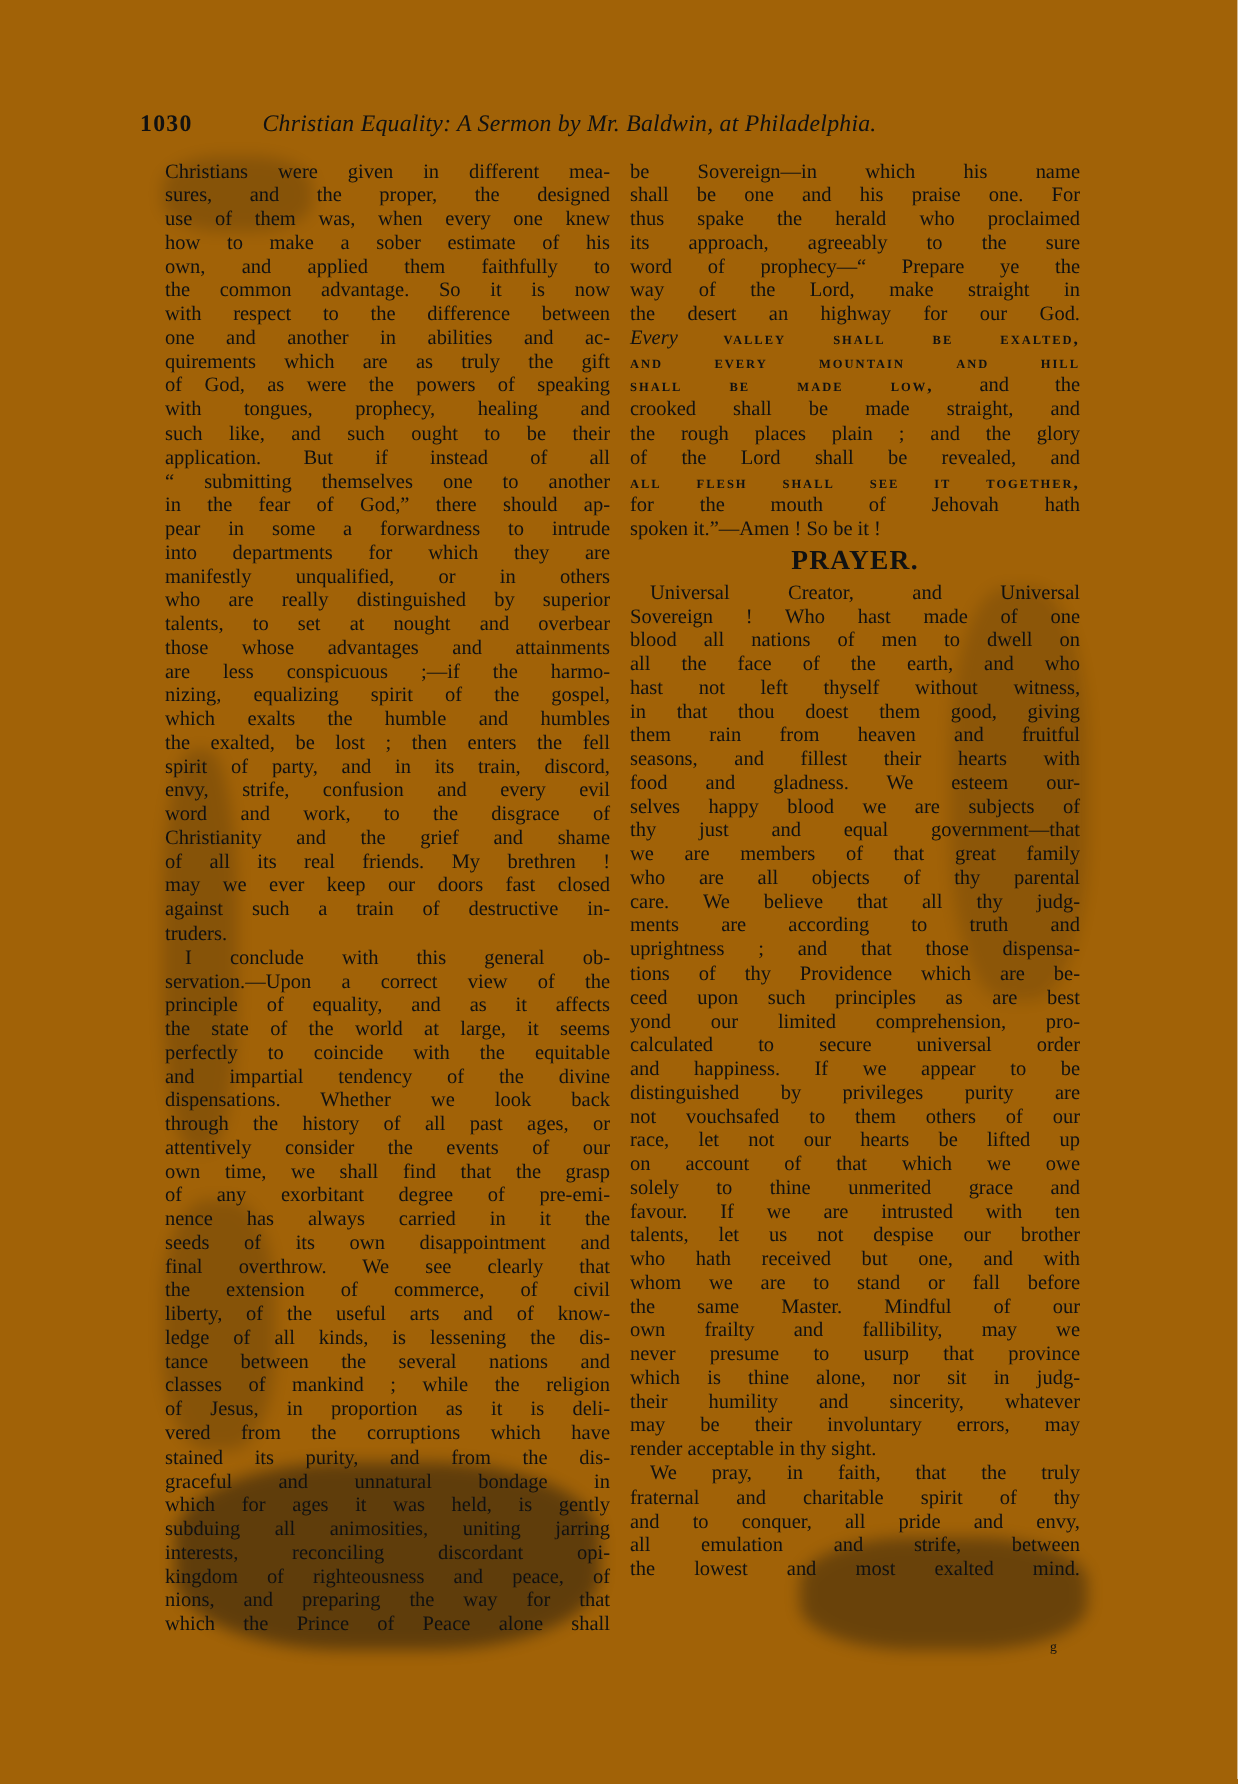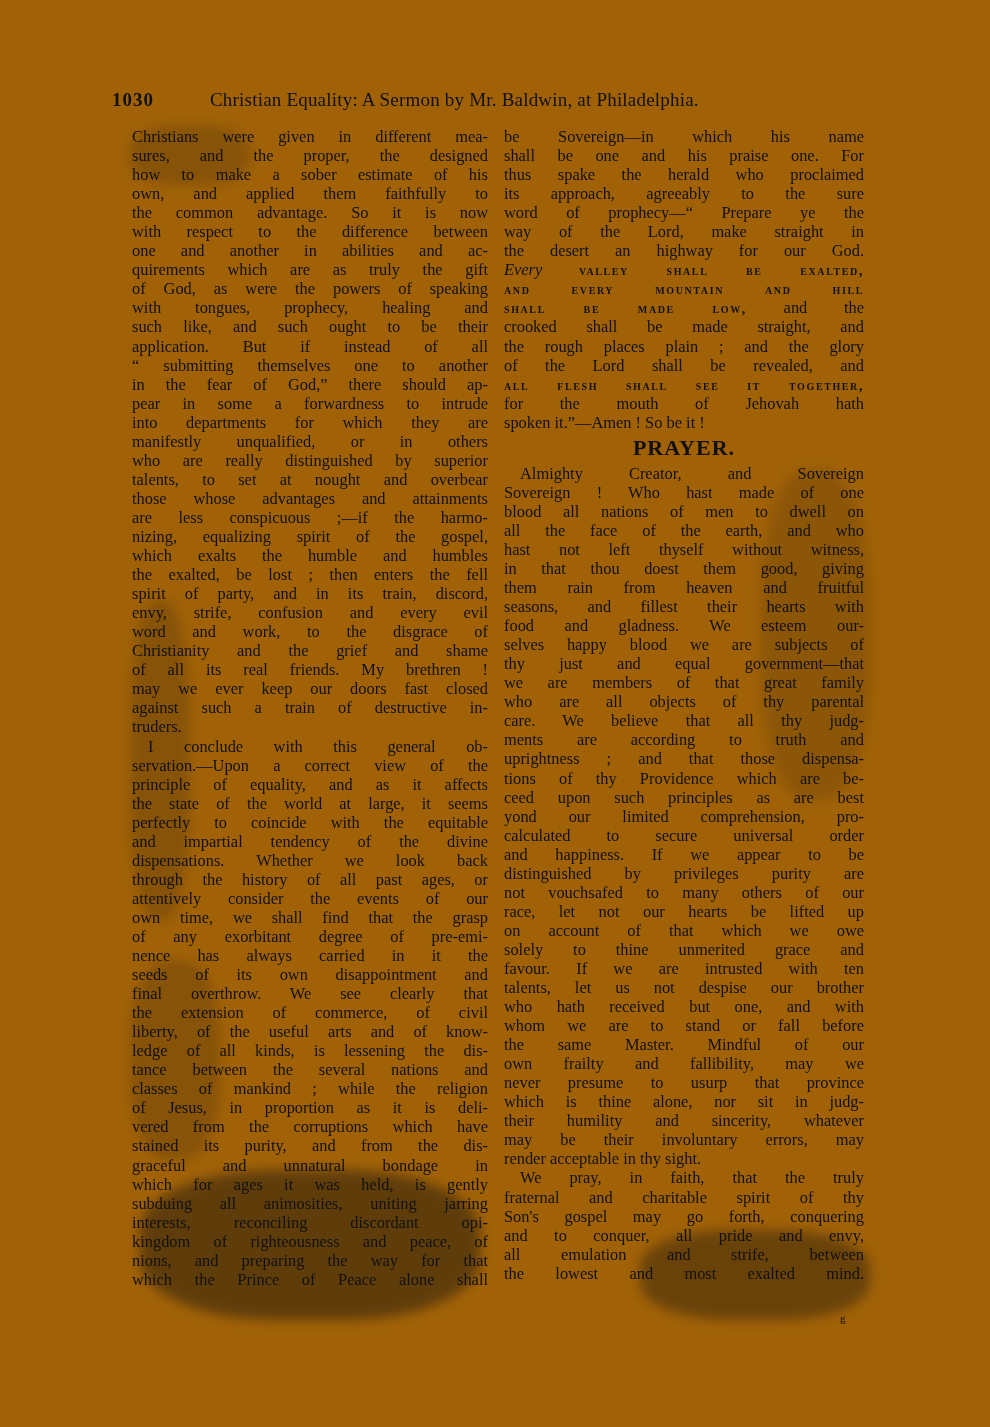--- a/index.html
+++ b/index.html
@@ -35,20 +35,21 @@
       position: absolute;
       left: 0;
       top: 0;
       font-weight: bold;
       letter-spacing: 1px;
     }
     .running-head .title {
       position: absolute;
       left: 98px;
       top: 0;
+      font-style: italic;
       letter-spacing: 0.2px;
     }
     .column {
       position: absolute;
       top: 127px;
       width: 356px;
       font-size: 16.4px;
       line-height: 19.05px;
       text-align: justify;
     }
@@ -111,20 +112,21 @@
 <div class="page">
 
   <div class="running-head">
     <span class="folio">1030</span>
     <span class="title">Christian Equality: A Sermon by Mr. Baldwin, at Philadelphia.</span>
   </div>
 
   <div class="column col-left" id="leftcol">
     <span class="line">Christians were given in different mea-</span>
     <span class="line">sures, and the proper, the designed</span>
+    <span class="line">use of them was, when every one knew</span>
     <span class="line">how to make a sober estimate of his</span>
     <span class="line">own, and applied them faithfully to</span>
     <span class="line">the common advantage. So it is now</span>
     <span class="line">with respect to the difference between</span>
     <span class="line">one and another in abilities and ac-</span>
     <span class="line">quirements which are as truly the gift</span>
     <span class="line">of God, as were the powers of speaking</span>
     <span class="line">with tongues, prophecy, healing and</span>
     <span class="line">such like, and such ought to be their</span>
     <span class="line">application. But if instead of all</span>
@@ -194,21 +196,21 @@
 
     <span class="line">crooked shall be made straight, and</span>
     <span class="line">the rough places plain ; and the glory</span>
     <span class="line">of the Lord shall be revealed, and</span>
     <span class="line"><span class="smallcaps">all flesh shall see it together,</span></span>
     <span class="line">for the mouth of Jehovah hath</span>
     <span class="line last">spoken it.”—Amen ! So be it !</span>
 
     <span class="heading">PRAYER.</span>
 
-    <span class="line indent">Almighty Creator, and Sovereign</span>
+    <span class="line indent">Universal Creator, and Universal</span>
     <span class="line">Sovereign ! Who hast made of one</span>
     <span class="line">blood all nations of men to dwell on</span>
     <span class="line">all the face of the earth, and who</span>
     <span class="line">hast not left thyself without witness,</span>
     <span class="line">in that thou doest them good, giving</span>
     <span class="line">them rain from heaven and fruitful</span>
     <span class="line">seasons, and fillest their hearts with</span>
     <span class="line">food and gladness. We esteem our-</span>
     <span class="line">selves happy blood we are subjects of</span>
     <span class="line">thy just and equal government—that</span>
@@ -216,38 +218,37 @@
     <span class="line">who are all objects of thy parental</span>
     <span class="line">care. We believe that all thy judg-</span>
     <span class="line">ments are according to truth and</span>
     <span class="line">uprightness ; and that those dispensa-</span>
     <span class="line">tions of thy Providence which are be-</span>
     <span class="line">ceed upon such principles as are best</span>
     <span class="line">yond our limited comprehension, pro-</span>
     <span class="line">calculated to secure universal order</span>
     <span class="line">and happiness. If we appear to be</span>
     <span class="line">distinguished by privileges purity are</span>
-    <span class="line">not vouchsafed to many others of our</span>
+    <span class="line">not vouchsafed to them others of our</span>
     <span class="line">race, let not our hearts be lifted up</span>
     <span class="line">on account of that which we owe</span>
     <span class="line">solely to thine unmerited grace and</span>
     <span class="line">favour. If we are intrusted with ten</span>
     <span class="line">talents, let us not despise our brother</span>
     <span class="line">who hath received but one, and with</span>
     <span class="line">whom we are to stand or fall before</span>
     <span class="line">the same Master. Mindful of our</span>
     <span class="line">own frailty and fallibility, may we</span>
     <span class="line">never presume to usurp that province</span>
     <span class="line">which is thine alone, nor sit in judg-</span>
     <span class="line">their humility and sincerity, whatever</span>
     <span class="line">may be their involuntary errors, may</span>
     <span class="line last">render acceptable in thy sight.</span>
     <span class="line indent">We pray, in faith, that the truly</span>
     <span class="line">fraternal and charitable spirit of thy</span>
-    <span class="line">Son's gospel may go forth, conquering</span>
     <span class="line">and to conquer, all pride and envy,</span>
     <span class="line">all emulation and strife, between</span>
     <span class="line">the lowest and most exalted mind.</span>
   </div>
 
   <div class="blotch" style="left:130px;top:125px;width:120px;height:60px;"></div>
   <div class="blotch" style="left:130px;top:600px;width:60px;height:320px;"></div>
   <div class="blotch" style="left:130px;top:960px;width:90px;height:200px;"></div>
   <div class="blotch" style="left:140px;top:1170px;width:340px;height:150px;opacity:0.45;"></div>
   <div class="blotch" style="left:760px;top:470px;width:110px;height:330px;opacity:0.14;"></div>

